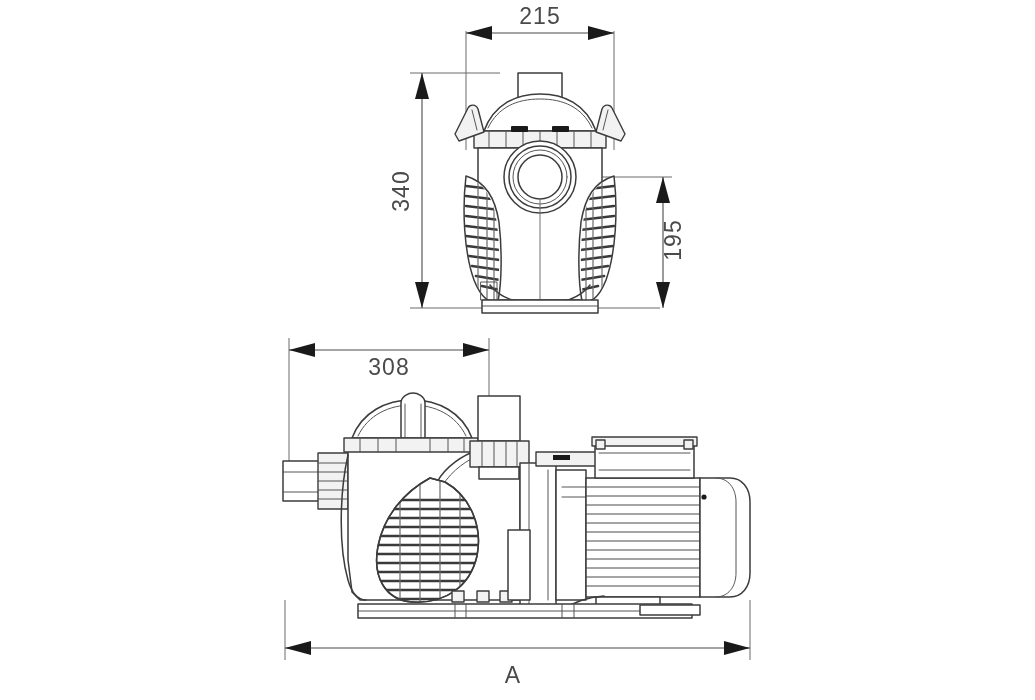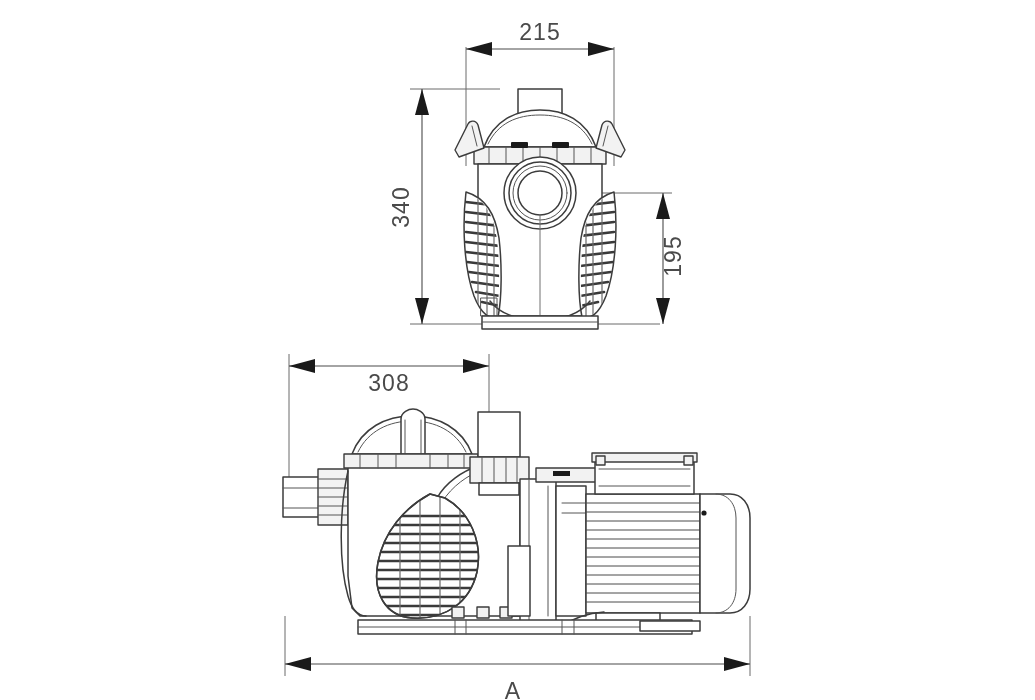--- a/index.html
+++ b/index.html
@@ -12,21 +12,20 @@
     width: 1035px;
     height: 700px;
     overflow: hidden;
     font-family: "Liberation Sans", sans-serif;
   }
   #drawing-root {
     position: relative;
     width: 1035px;
     height: 493px;
     background: #ffffff;
-    margin-top: 16px;
   }
   svg.sheet {
     display: block;
     width: 1035px;
     height: 700px;
   }
   .dim-text {
     font-family: "Liberation Sans", sans-serif;
     font-size: 23px;
     fill: #4a4a4a;

